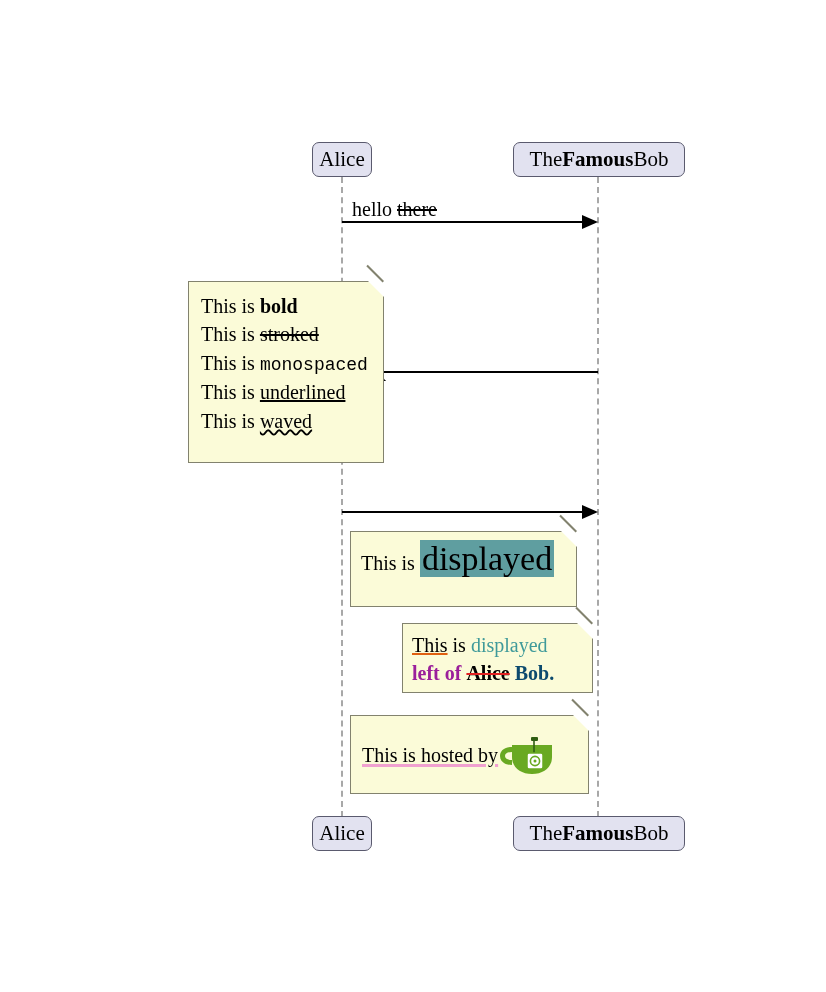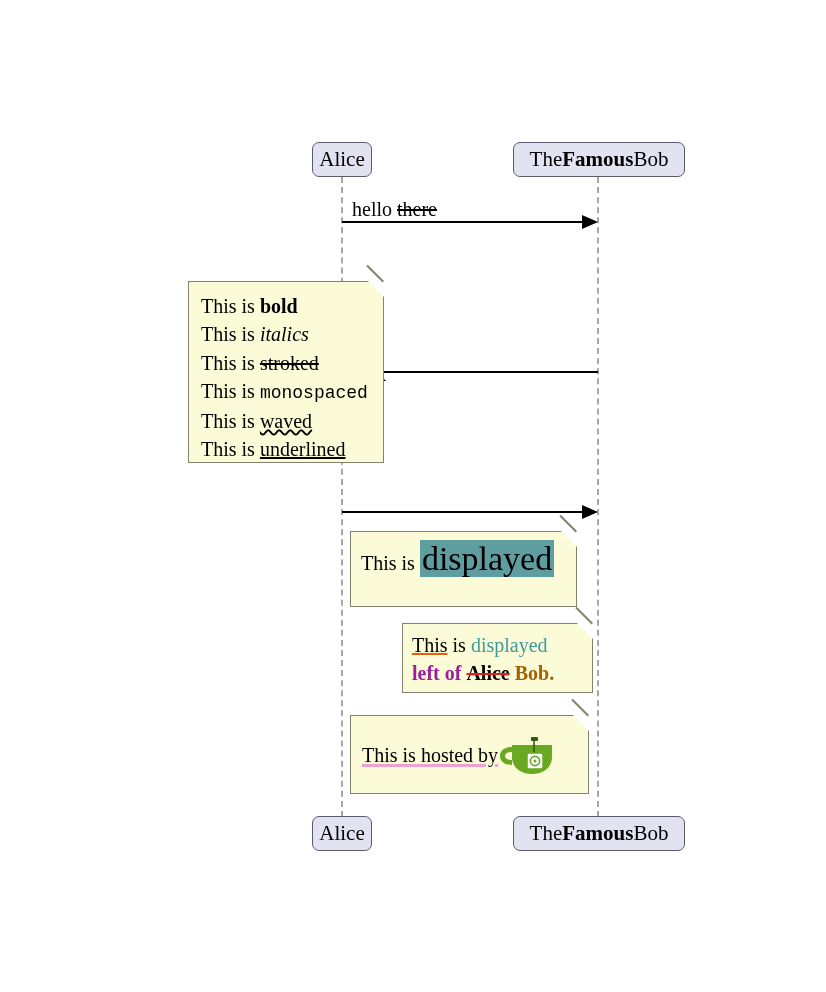--- a/index.html
+++ b/index.html
@@ -137,21 +137,21 @@
     text-decoration: underline;
     text-decoration-color: #e06010;
   }
   .c-teal { color: #3f9a9a; }
   .c-magenta { color: #9b1f9b; font-weight: bold; }
   .s-red {
     font-weight: bold;
     text-decoration: line-through;
     text-decoration-color: #e02020;
   }
-  .k-black { font-weight: bold; color: #a16207; }
+  .k-black { font-weight: bold; color: #0c4a6e; }
 
   .u-pink {
     text-decoration: underline;
     text-decoration-color: #f0a0d0;
     text-decoration-thickness: 3px;
   }
 
   .host-row {
     display: flex;
     align-items: center;
@@ -184,33 +184,30 @@
   <div class="arrowhead right" style="left:582px; top:215px;"></div>
 
   <div class="note" style="left:140px; top:281px; width:196px; height:182px;margin-left:48px;">
     <div class="note-fold"></div>
     <div class="note-fold-line"></div>
     <div class="note-body">
       <div>
         <span>This is </span><span class="fmt-bold">bold</span>
       </div>
       <div>
-        <span>This is </span><span class="fmt-ital">italics</span>
-      </div>
-      <div>
         <span>This is </span><span class="fmt-strike">stroked</span>
       </div>
       <div>
         <span>This is </span><span class="fmt-mono">monospaced</span>
       </div>
       <div>
+        <span>This is </span><span class="fmt-under">underlined</span>
+      </div>
+      <div>
         <span>This is </span><span class="fmt-wave">waved</span>
-      </div>
-      <div>
-        <span>This is </span><span class="fmt-under">underlined</span>
       </div>
     </div>
   </div>
 
   <div class="msg-label" style="left:366px; top:364px;">
     <span>ok</span>
   </div>
   <div class="msg" style="left:356px; top:371px; width:242px;"></div>
   <div class="arrowhead left" style="left:341px; top:365px;"></div>
 

